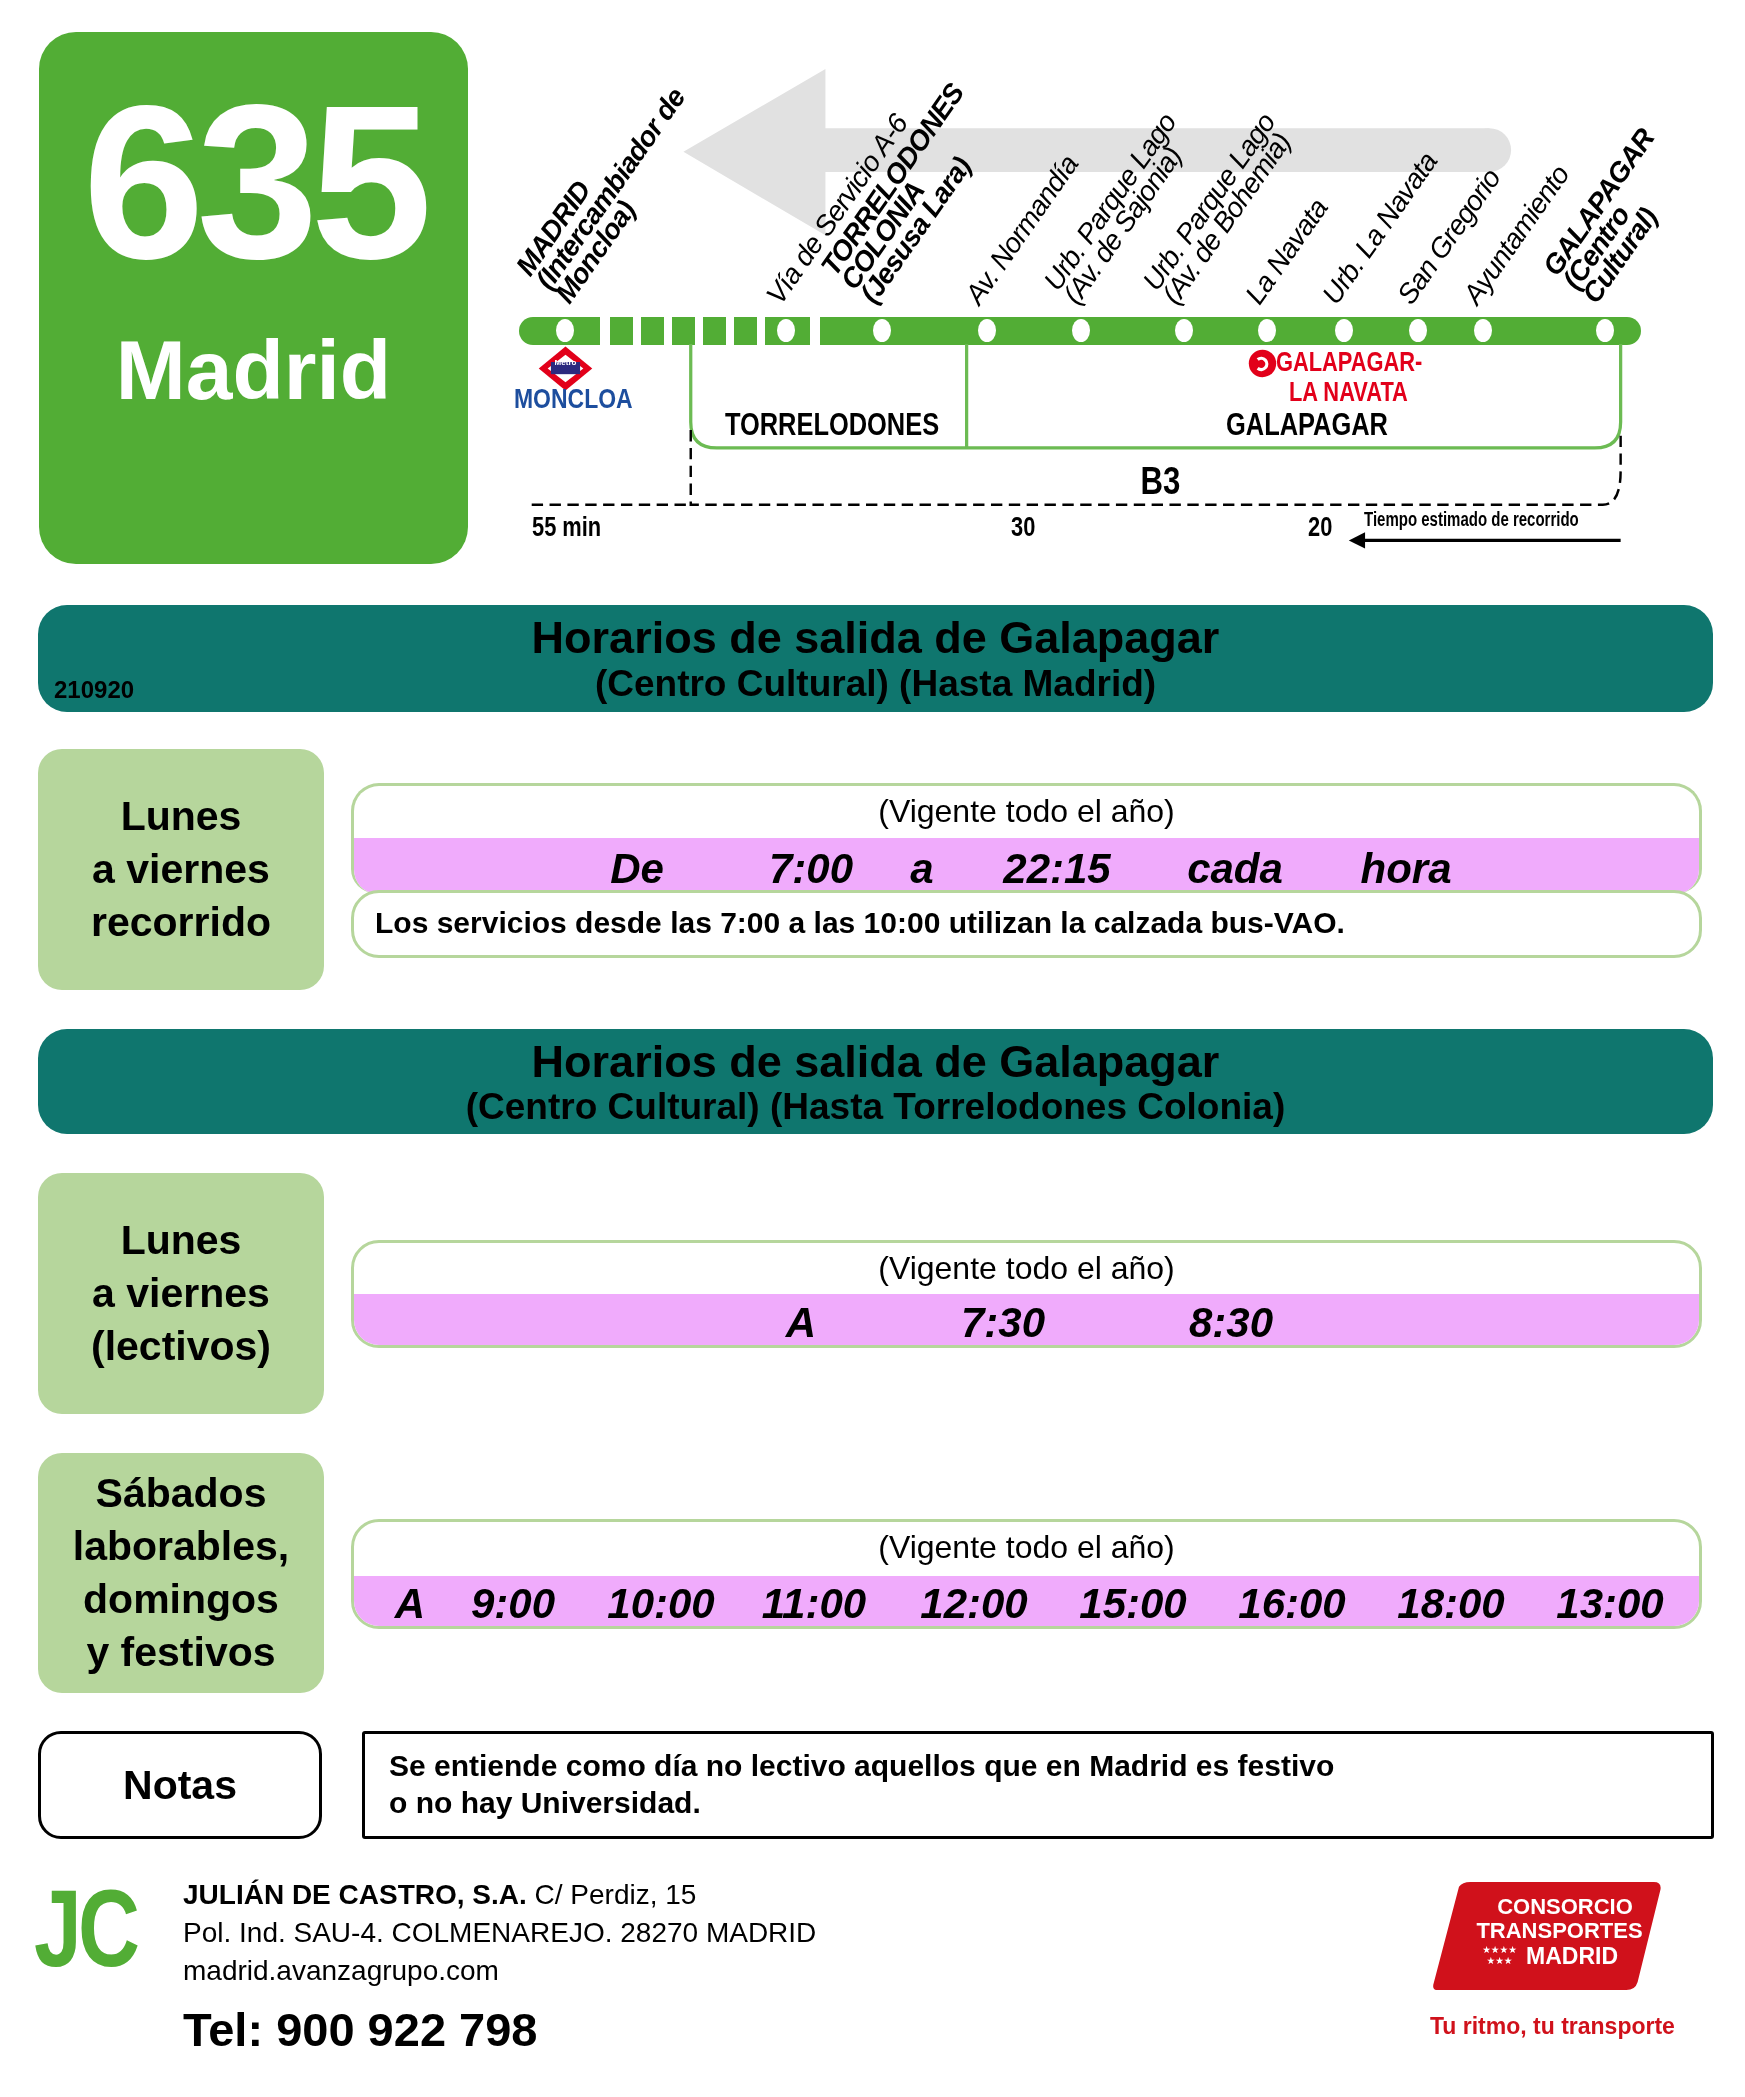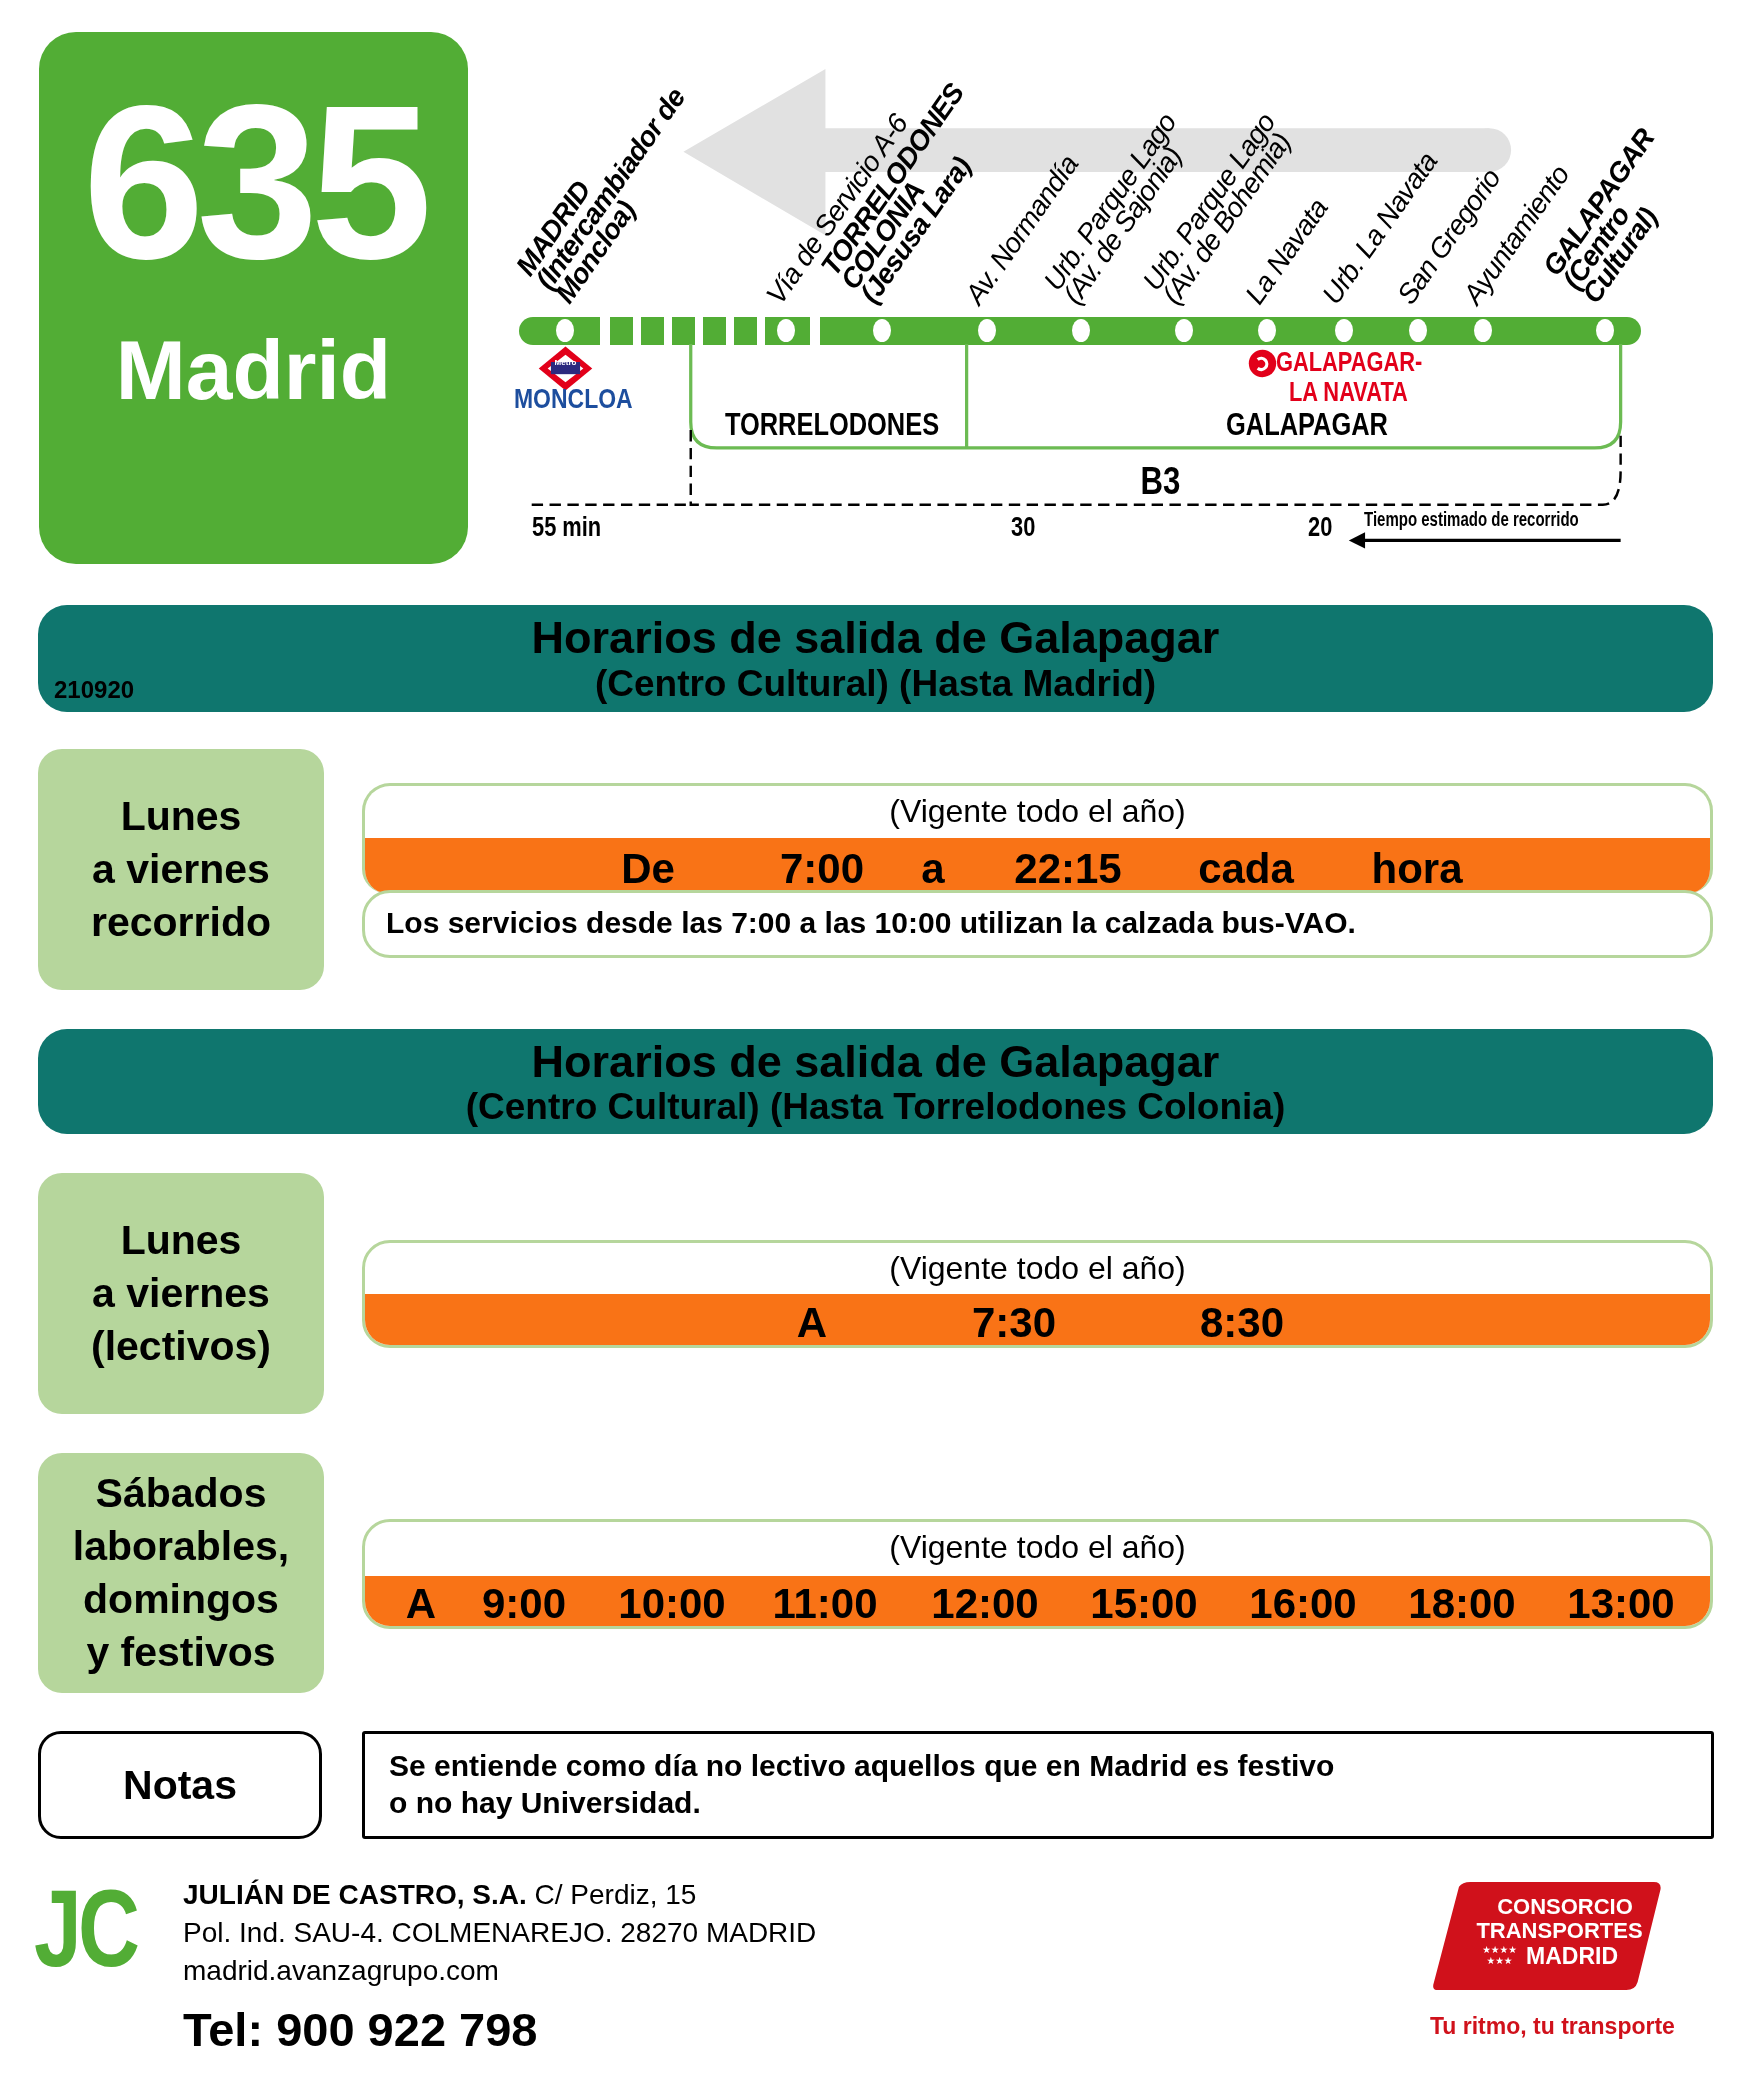--- a/index.html
+++ b/index.html
@@ -26,24 +26,24 @@
               top:319px; margin-left:-9px; }
   .seg { position:absolute; top:317px; height:28px; background:#52ad35; }
 
   
   .hdr { position:absolute; left:38px; width:1675px; background:#0f766e; border-radius:29px; }
   .hdr .t1 { position:absolute; left:0; right:0; text-align:center; font-weight:bold; font-size:45px; }
   .hdr .t2 { position:absolute; left:0; right:0; text-align:center; font-weight:bold; font-size:37px; }
   .daybox { position:absolute; left:38px; width:286px; background:#b6d69c; border-radius:24px;
             display:flex; align-items:center; justify-content:center; text-align:center;
             font-weight:bold; font-size:41px; line-height:53px; }
-  .panel { position:absolute; left:362px; width:1351px; border:3.2px solid #b6d69c;
+  .panel { position:absolute; left:351px; width:1351px; border:3.2px solid #b6d69c;
            border-radius:28px; background:#fff; overflow:hidden; box-sizing:border-box; }
   .panel .vig { position:absolute; left:0; right:0; text-align:center; font-size:32px; }
-  .panel .band { position:absolute; left:0; right:0; background:#f97316; }
+  .panel .band { position:absolute; left:0; right:0; background:#f0abfc;font-style:italic; }
   .time { position:absolute; font-weight:bold; font-size:42px; transform:translateX(-50%); white-space:nowrap; }
 </style>
 </head>
 <body>
 
 <div id="route-badge" class="abs">
   <div id="route-number">635</div>
   <div id="route-dest1">Madrid</div>
 </div>
 

